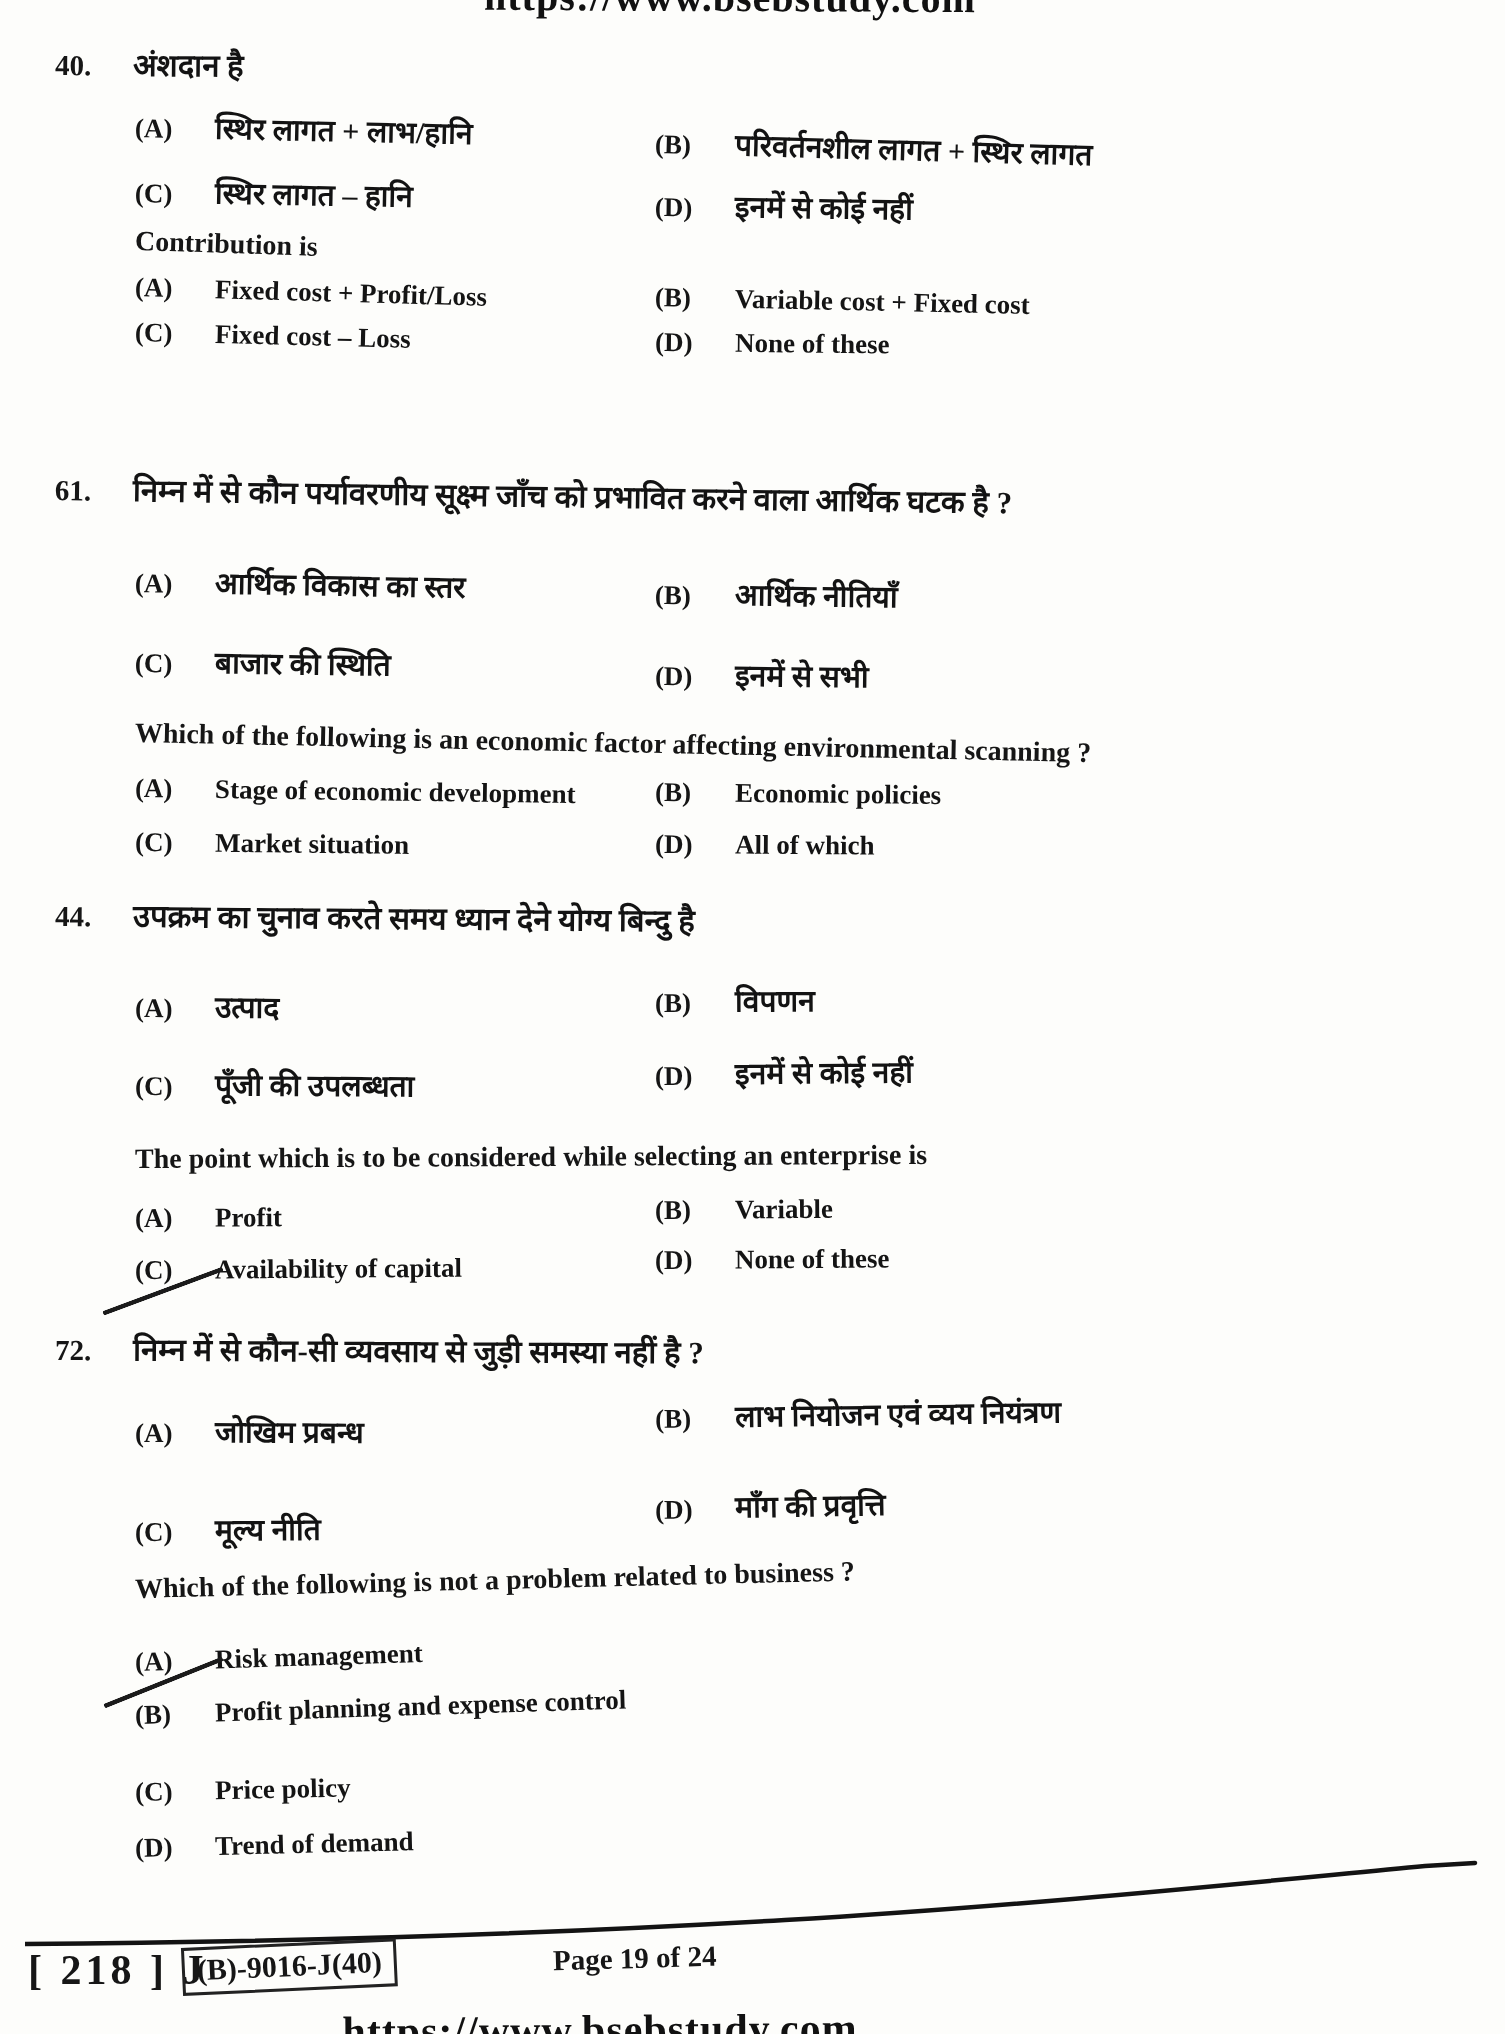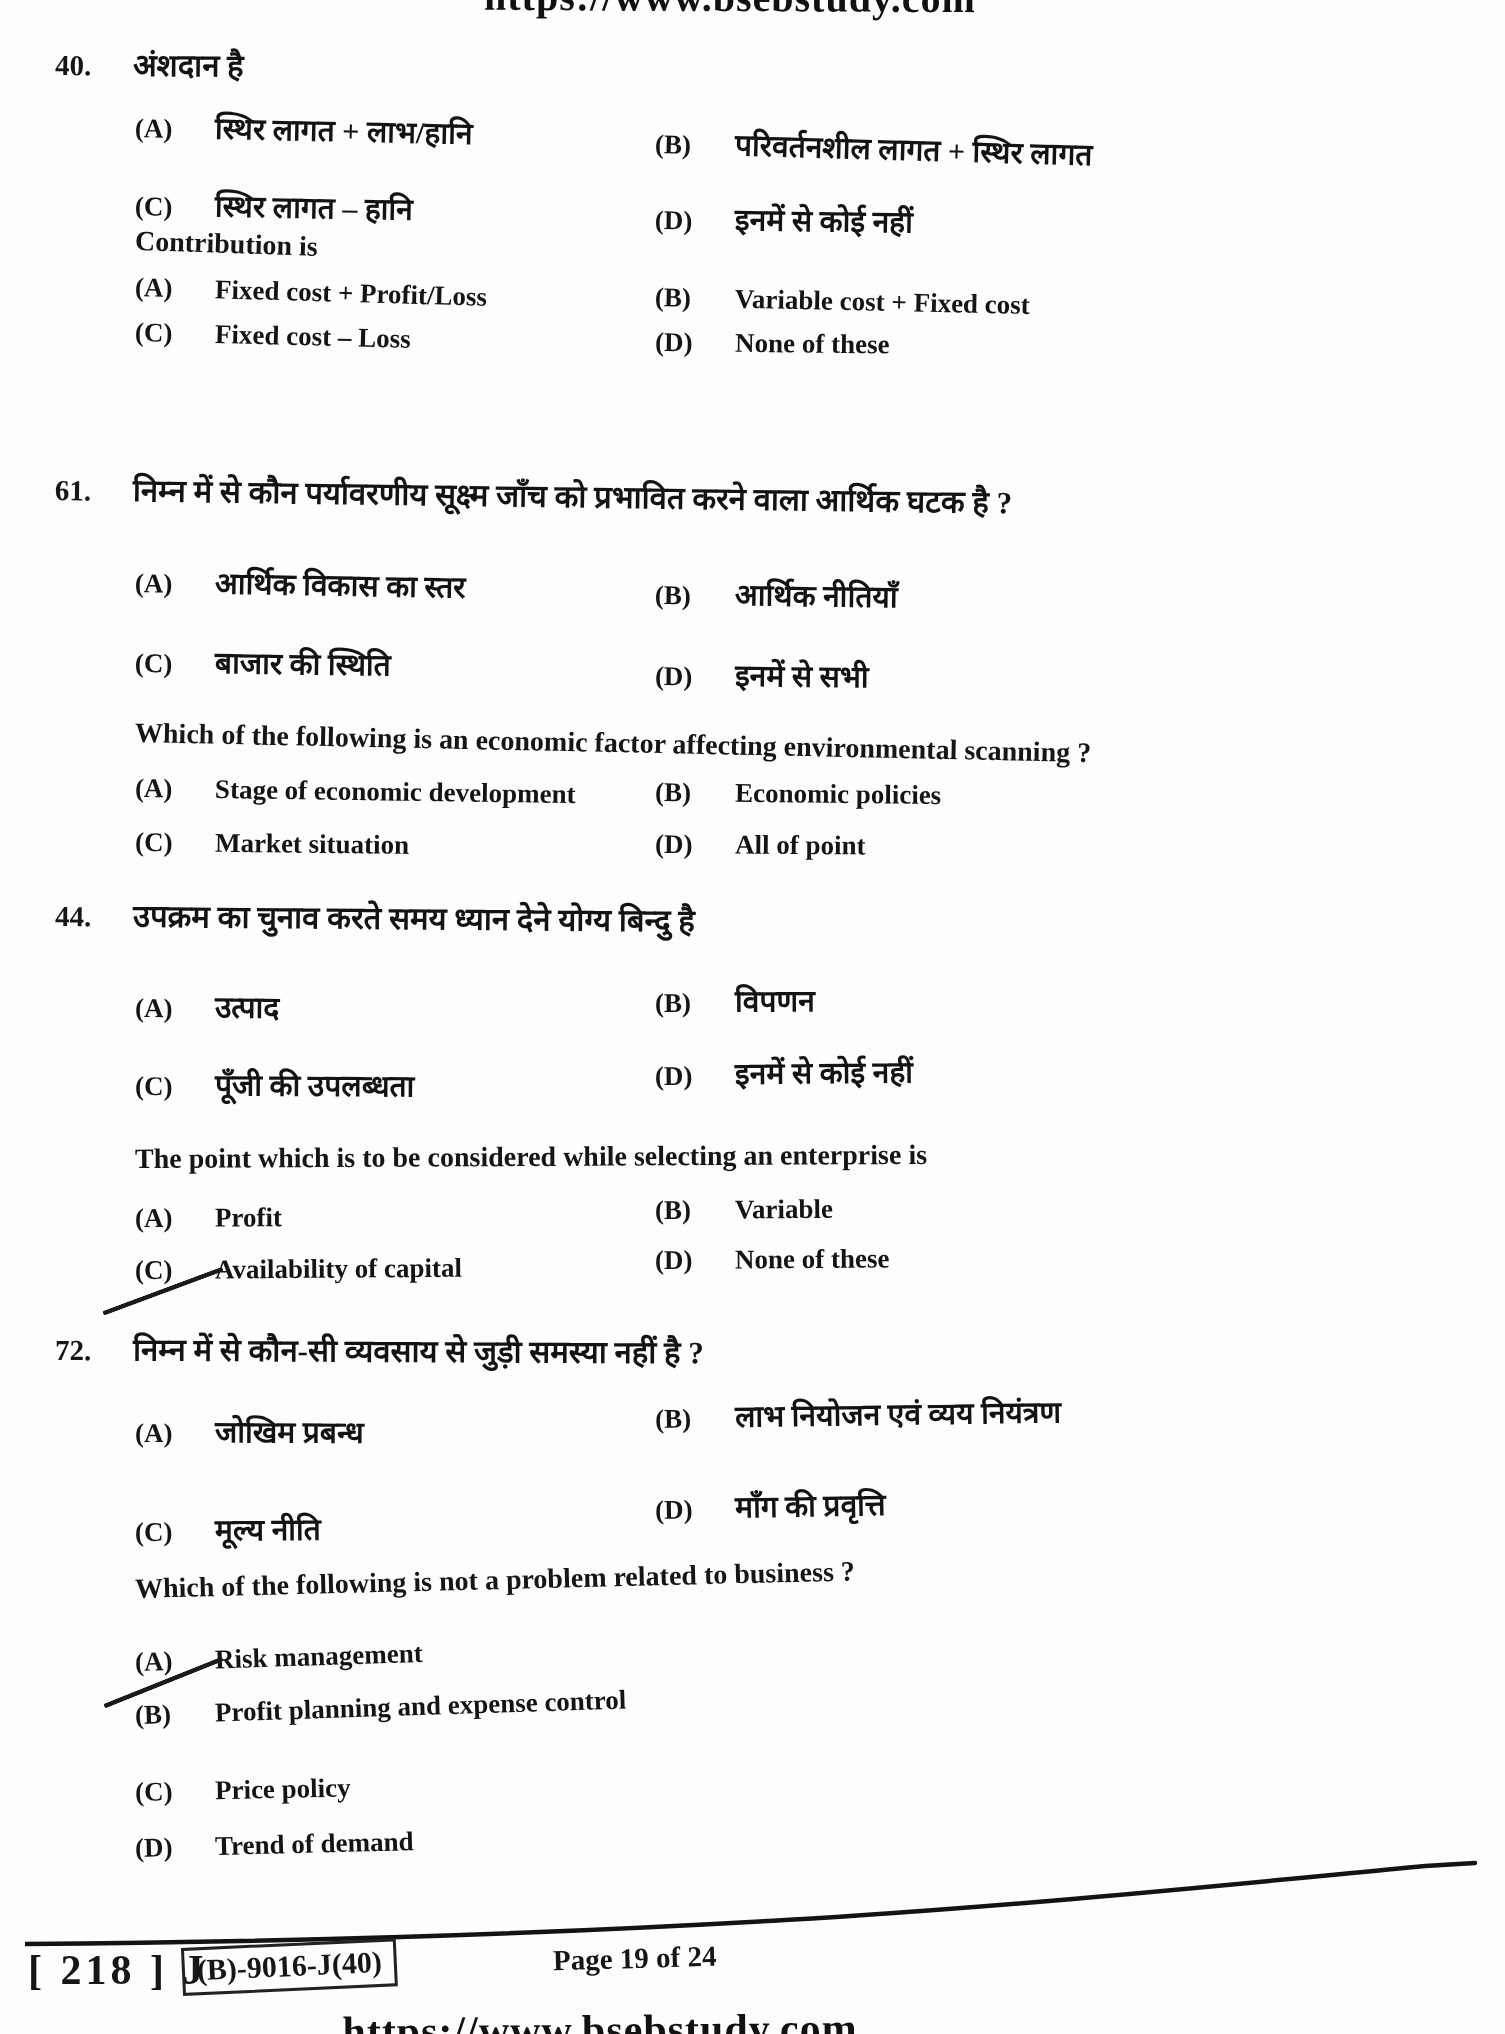--- a/index.html
+++ b/index.html
@@ -68,21 +68,21 @@
       <span class="qnum">40.</span><span class="qtext hi">अंशदान है</span>
     </div>
     <div class="row" style="top:63px">
       <div class="opt left" style="transform:rotate(1.2deg)">
         <span class="lbl">(A)</span><span class="txt hi">स्थिर लागत + लाभ/हानि</span>
       </div>
       <div class="opt right" style="top:16px;transform:rotate(1.6deg)">
         <span class="lbl">(B)</span><span class="txt hi">परिवर्तनशील लागत + स्थिर लागत</span>
       </div>
     </div>
-    <div class="row" style="top:141px">
+    <div class="row" style="top:128px">
       <div class="opt left" style="transform:rotate(1deg)">
         <span class="lbl">(C)</span><span class="txt hi">स्थिर लागत – हानि</span>
       </div>
       <div class="opt right" style="top:14px;transform:rotate(.8deg)">
         <span class="lbl">(D)</span><span class="txt hi">इनमें से कोई नहीं</span>
       </div>
     </div>
     <div class="ehead" style="top:183px;transform:rotate(1.8deg)">Contribution is</div>
     <div class="row" style="top:230px">
       <div class="opt left" style="transform:rotate(1.6deg)">
@@ -129,21 +129,21 @@
       </div>
       <div class="opt right" style="top:4px;transform:rotate(.6deg)">
         <span class="lbl">(B)</span><span class="txt en">Economic policies</span>
       </div>
     </div>
     <div class="row" style="top:360px">
       <div class="opt left" style="transform:rotate(.6deg)">
         <span class="lbl">(C)</span><span class="txt en">Market situation</span>
       </div>
       <div class="opt right" style="top:2px;transform:rotate(.4deg)">
-        <span class="lbl">(D)</span><span class="txt en">All of point</span>
+        <span class="lbl">(D)</span><span class="txt en">All of which</span>
       </div>
     </div>
   </div>
 
   <div class="q" style="top:893px">
     <div class="qline" style="transform:rotate(.5deg)">
       <span class="qnum">44.</span><span class="qtext hi">उपक्रम का चुनाव करते समय ध्यान देने योग्य बिन्दु है</span>
     </div>
     <div class="row" style="top:92px">
       <div class="opt left" style="transform:rotate(.4deg)">

